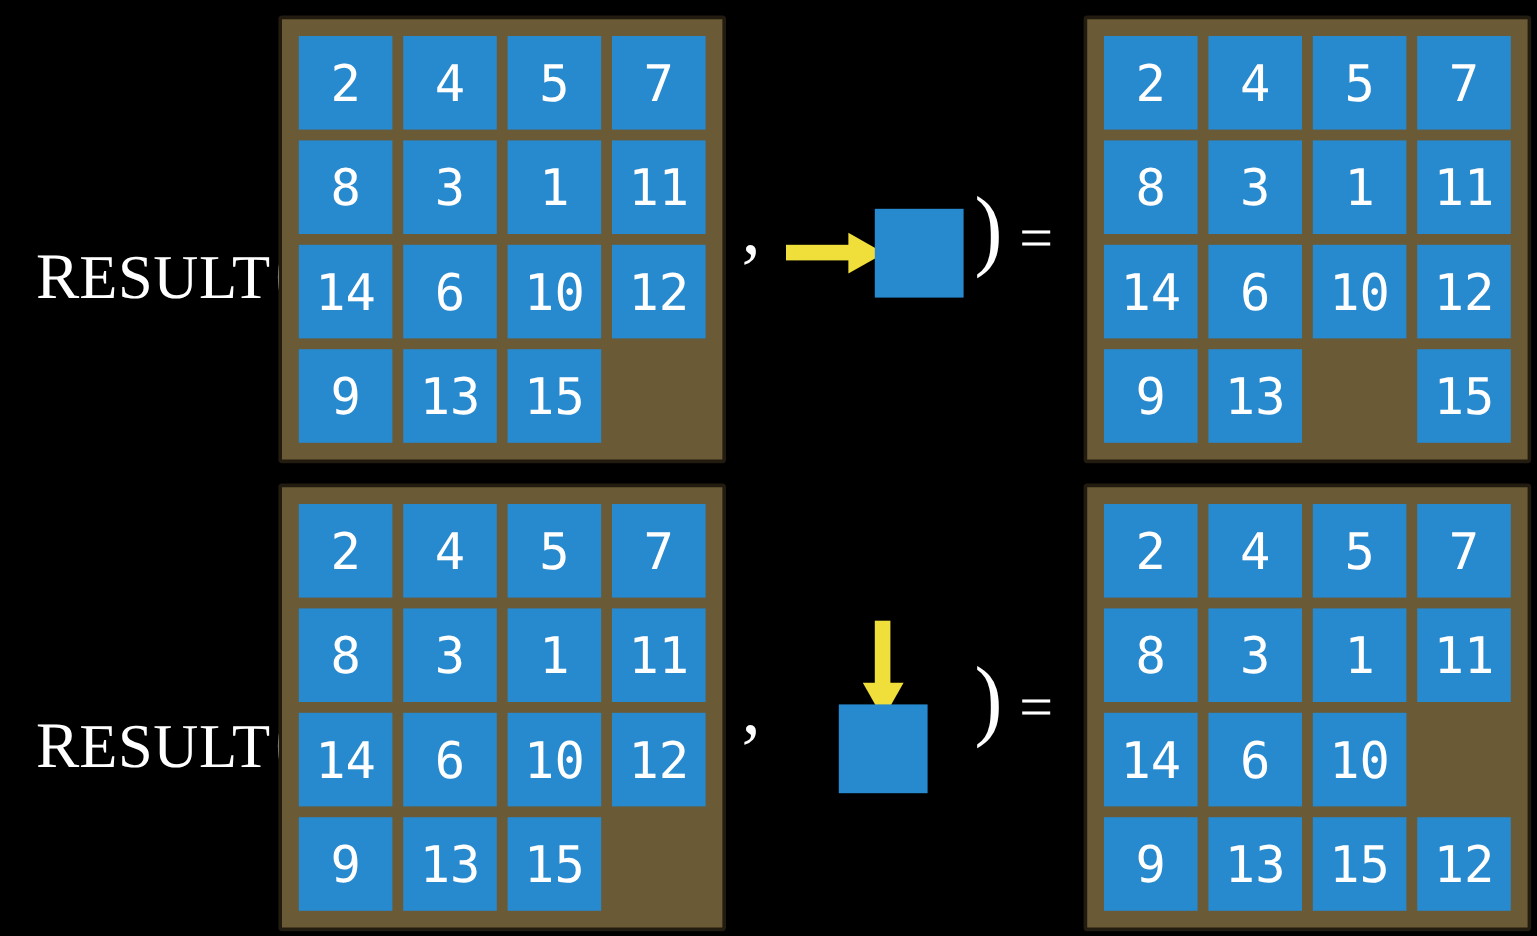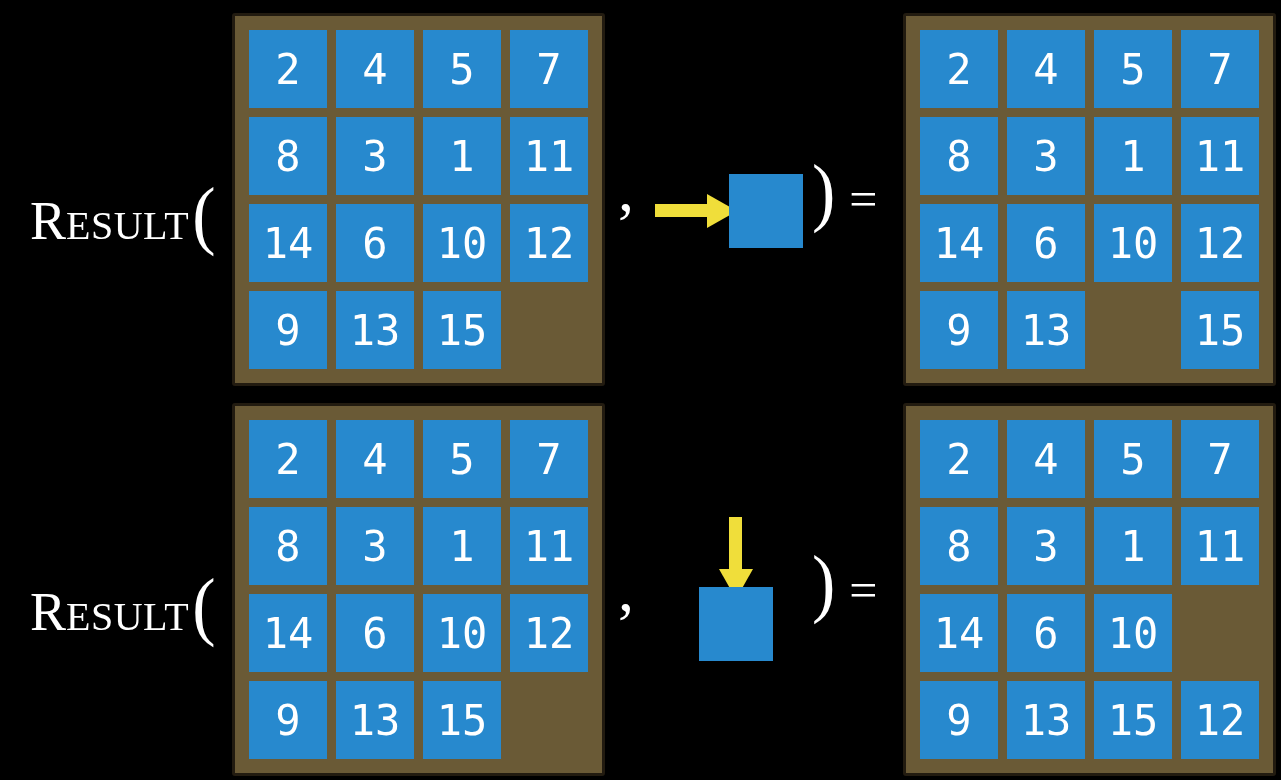--- a/index.html
+++ b/index.html
@@ -11,21 +11,21 @@
   }
 
   
   .func{
     position:absolute;
     display:flex;align-items:baseline;
     color:var(--text_white);
     white-space:nowrap;
   }
   .func .fi{font-size:54px;line-height:1;}
-  .func .fr{font-size:40px;line-height:1;letter-spacing:.5px;margin-top:48px;}
+  .func .fr{font-size:52px;line-height:1;letter-spacing:.5px;margin-top:48px;}
   .func .op{font-size:70px;line-height:1;margin-left:3px;transform:scaleY(1.08);transform-origin:50% 62%;}
   #func1{left:30px;top:158px;}
   #func2{left:30px;top:549px;}
 
   
   .board{
     position:absolute;
     width:373px;height:373px;
     box-sizing:border-box;
     background:var(--frame_brown);

